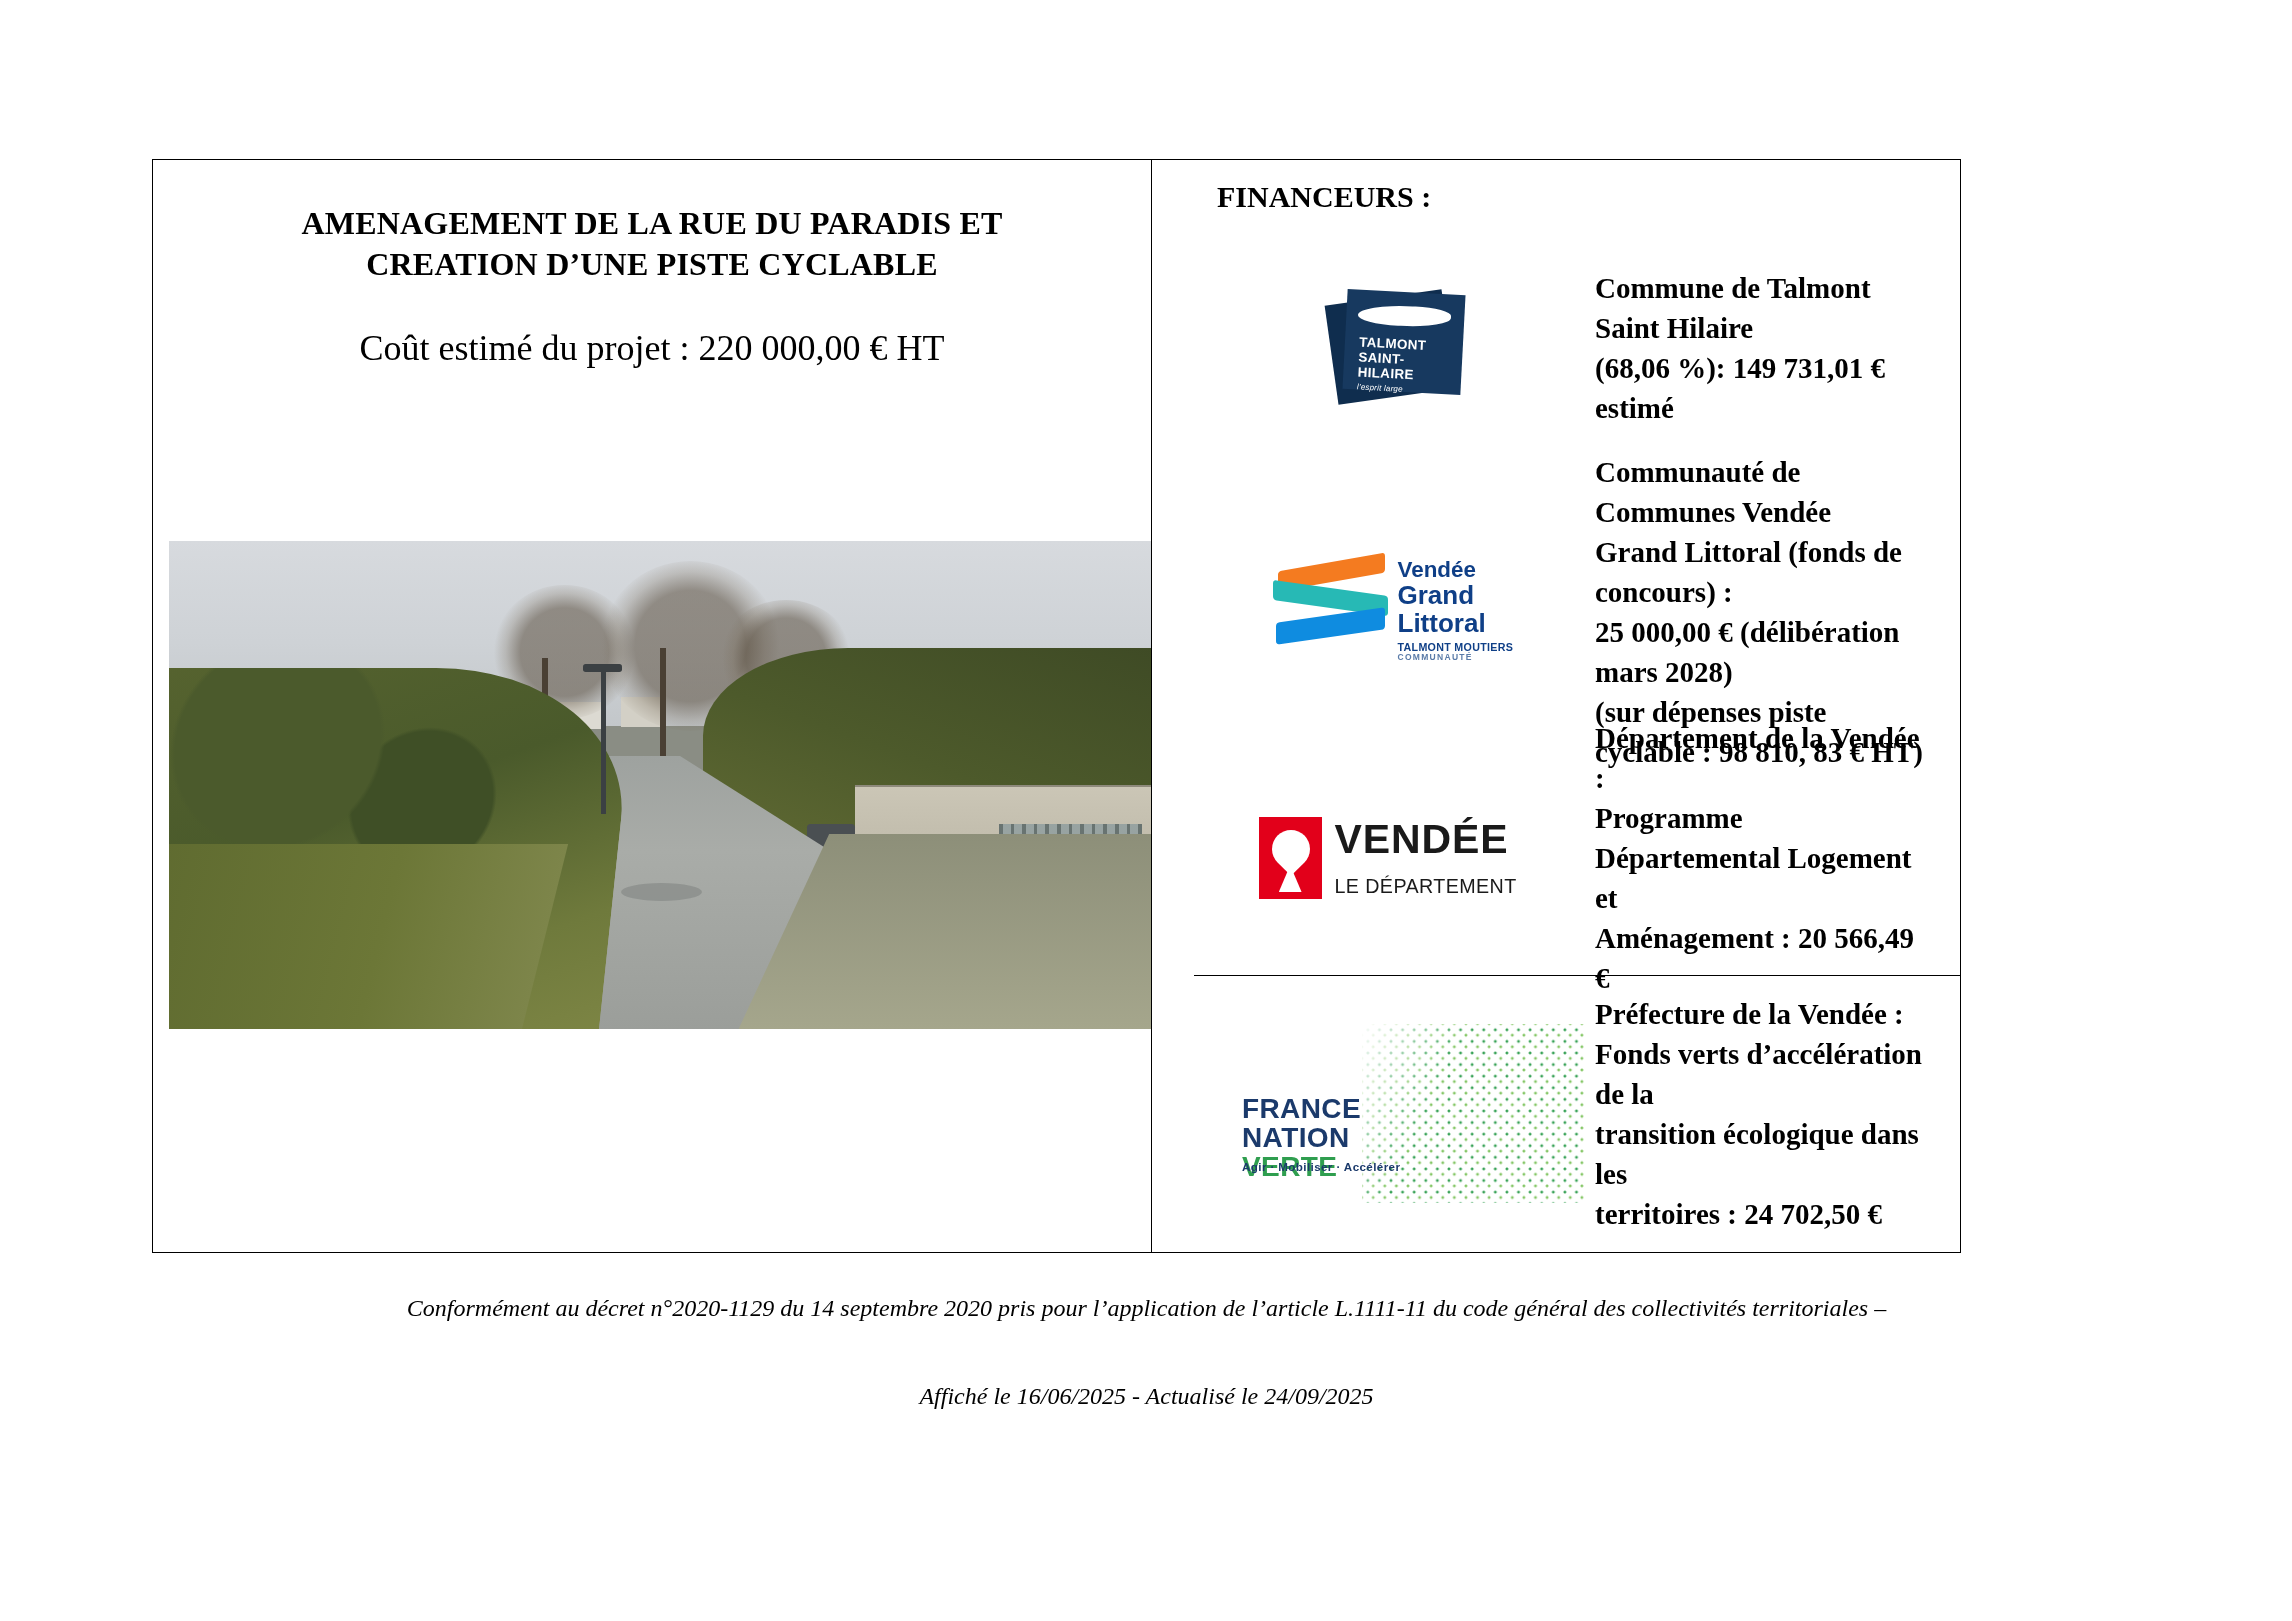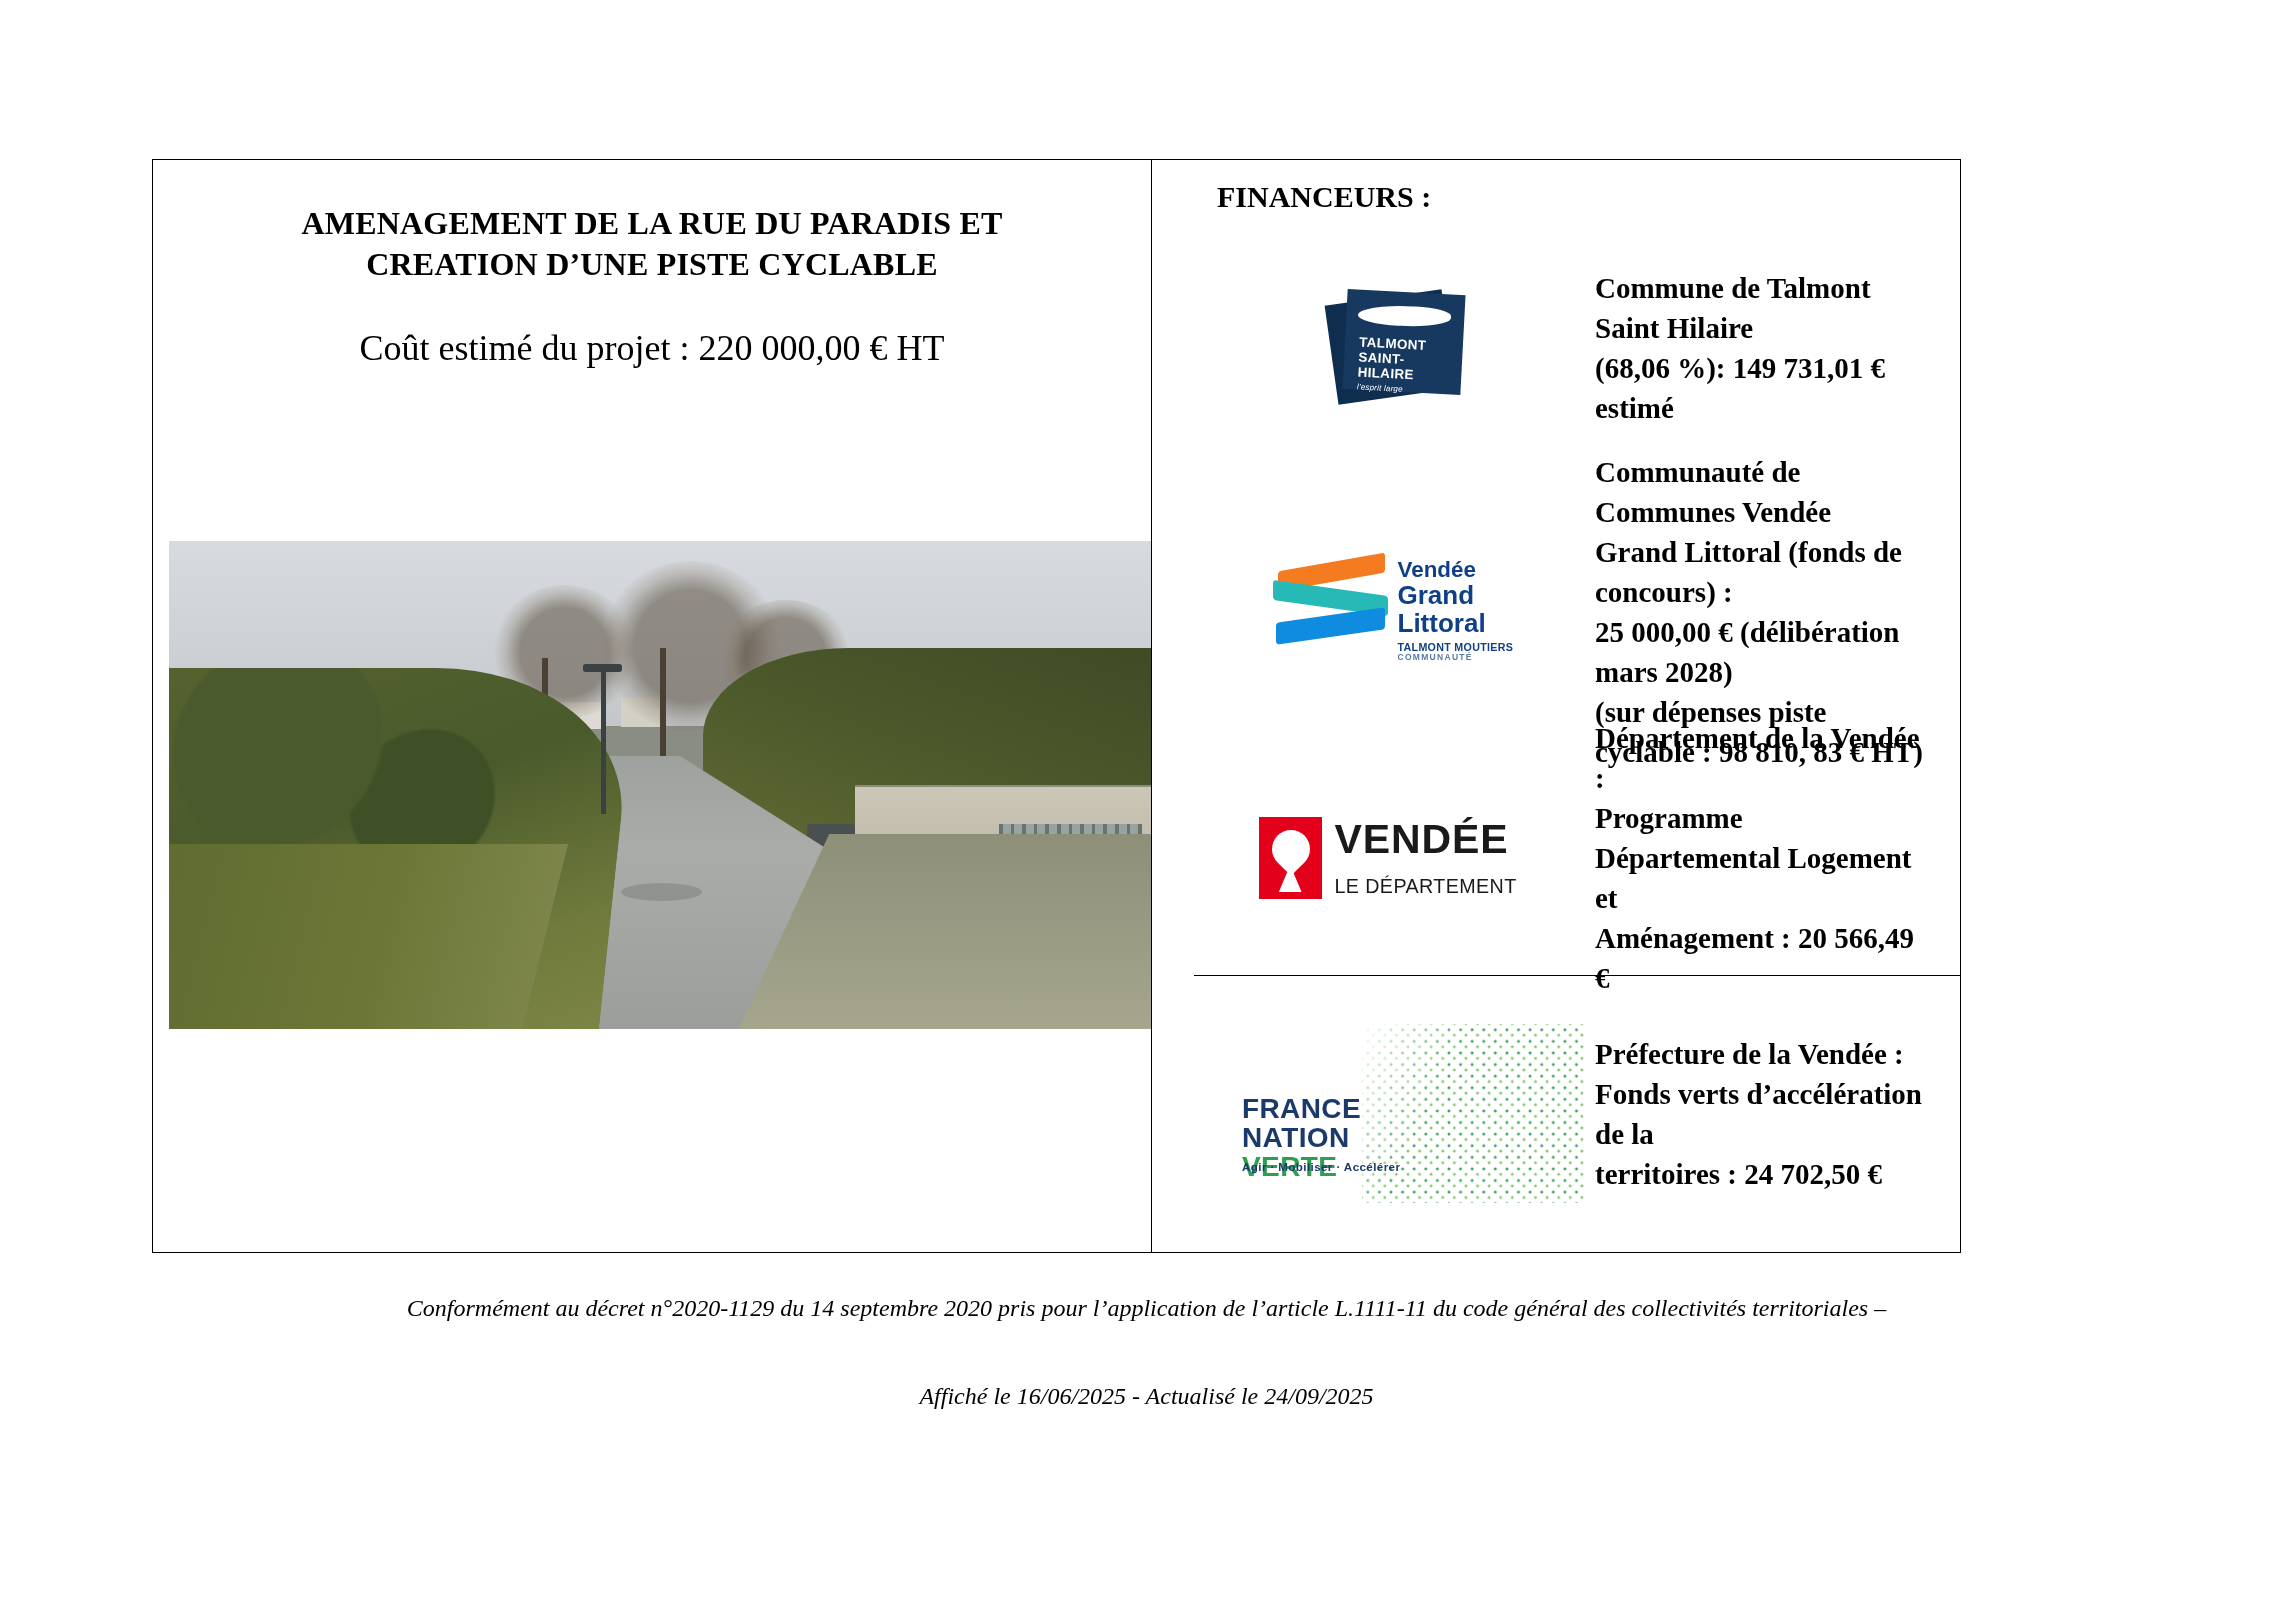--- a/index.html
+++ b/index.html
@@ -546,20 +546,21 @@
               <div class="fnv-l1">FRANCE</div>
               <div class="fnv-l2">NATION</div>
               <div class="fnv-l3">VERTE</div>
             </div>
             <div class="fnv-tag">Agir · Mobiliser · Accélérer</div>
           </div>
         </div>
         <div class="fin-text">
           <div>Préfecture de la Vendée :</div>
           <div>Fonds verts d’accélération de la</div>
+          <div>transition écologique dans les</div>
           <div>territoires : 24 702,50 €</div>
         </div>
       </div>
 
     </div>
   </div>
 
   <div class="footer">
     <div>Conformément au décret n°2020-1129 du 14 septembre 2020 pris pour l’application de l’article L.1111-11 du code général des collectivités territoriales –</div>
     <div class="affiche">Affiché le 16/06/2025 - Actualisé le 24/09/2025</div>

